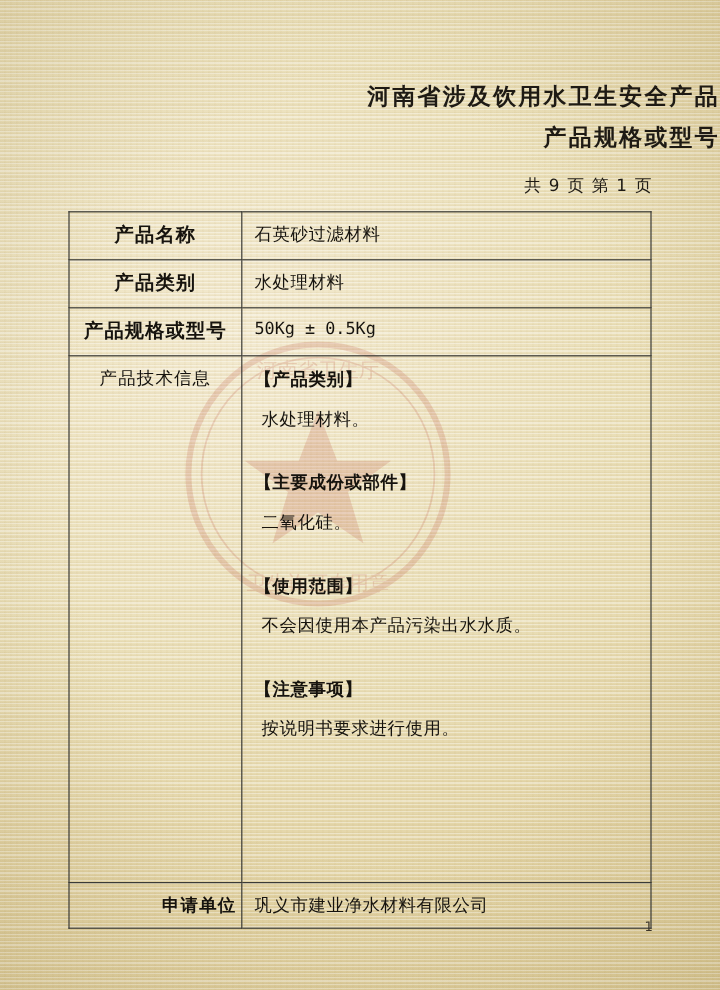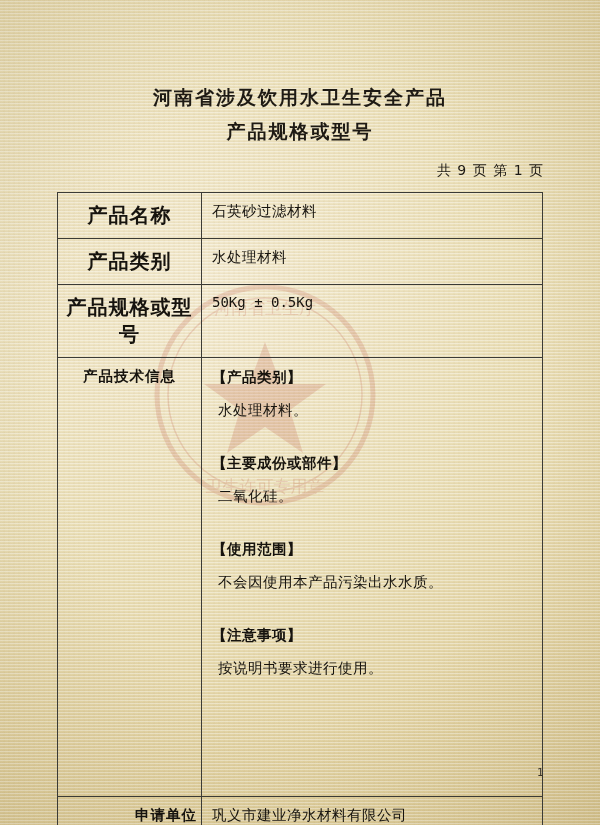--- a/index.html
+++ b/index.html
@@ -49,22 +49,22 @@
     opacity: 0.17;
     pointer-events: none;
   }
   .stamp svg { display: block; }
   .content {
     position: relative;
     z-index: 3;
     padding: 0;
   }
   .title-block {
-    text-align: center;
-    margin-top: 80px;
+    text-align: right;
+    margin-top: 64px;
     color: #1e1a14;
   }
   .title-line {
     font-family: "DejaVu Sans", sans-serif;
     font-weight: bold;
     font-size: 19px;
     letter-spacing: 2px;
     line-height: 34px;
   }
   .page-count {
@@ -82,39 +82,39 @@
     table-layout: fixed;
   }
   table.doc td {
     border: 1px solid #3b3b36;
     vertical-align: top;
     color: #16130e;
   }
   td.label {
     width: 135px;
     text-align: center;
-    font-size: 20px;
+    font-size: 16px;
     font-weight: bold;
     letter-spacing: 1px;
     padding: 9px 4px;
   }
   td.value {
     padding: 9px 10px;
     font-size: 14.5px;
     letter-spacing: 0.5px;
   }
   td.value.mono {
     font-family: "DejaVu Sans Mono", monospace;
     font-size: 14px;
     letter-spacing: 0px;
   }
   td.label-tech {
     text-align: center;
     font-size: 14.5px;
-    font-weight: bold;
+    font-weight: normal;
     letter-spacing: 1px;
     padding: 9px 4px;
     vertical-align: top;
   }
   td.tech {
     padding: 8px 10px 10px 10px;
     height: 420px;
   }
   .tech-group { margin-bottom: 2px; }
   .tech-head {

